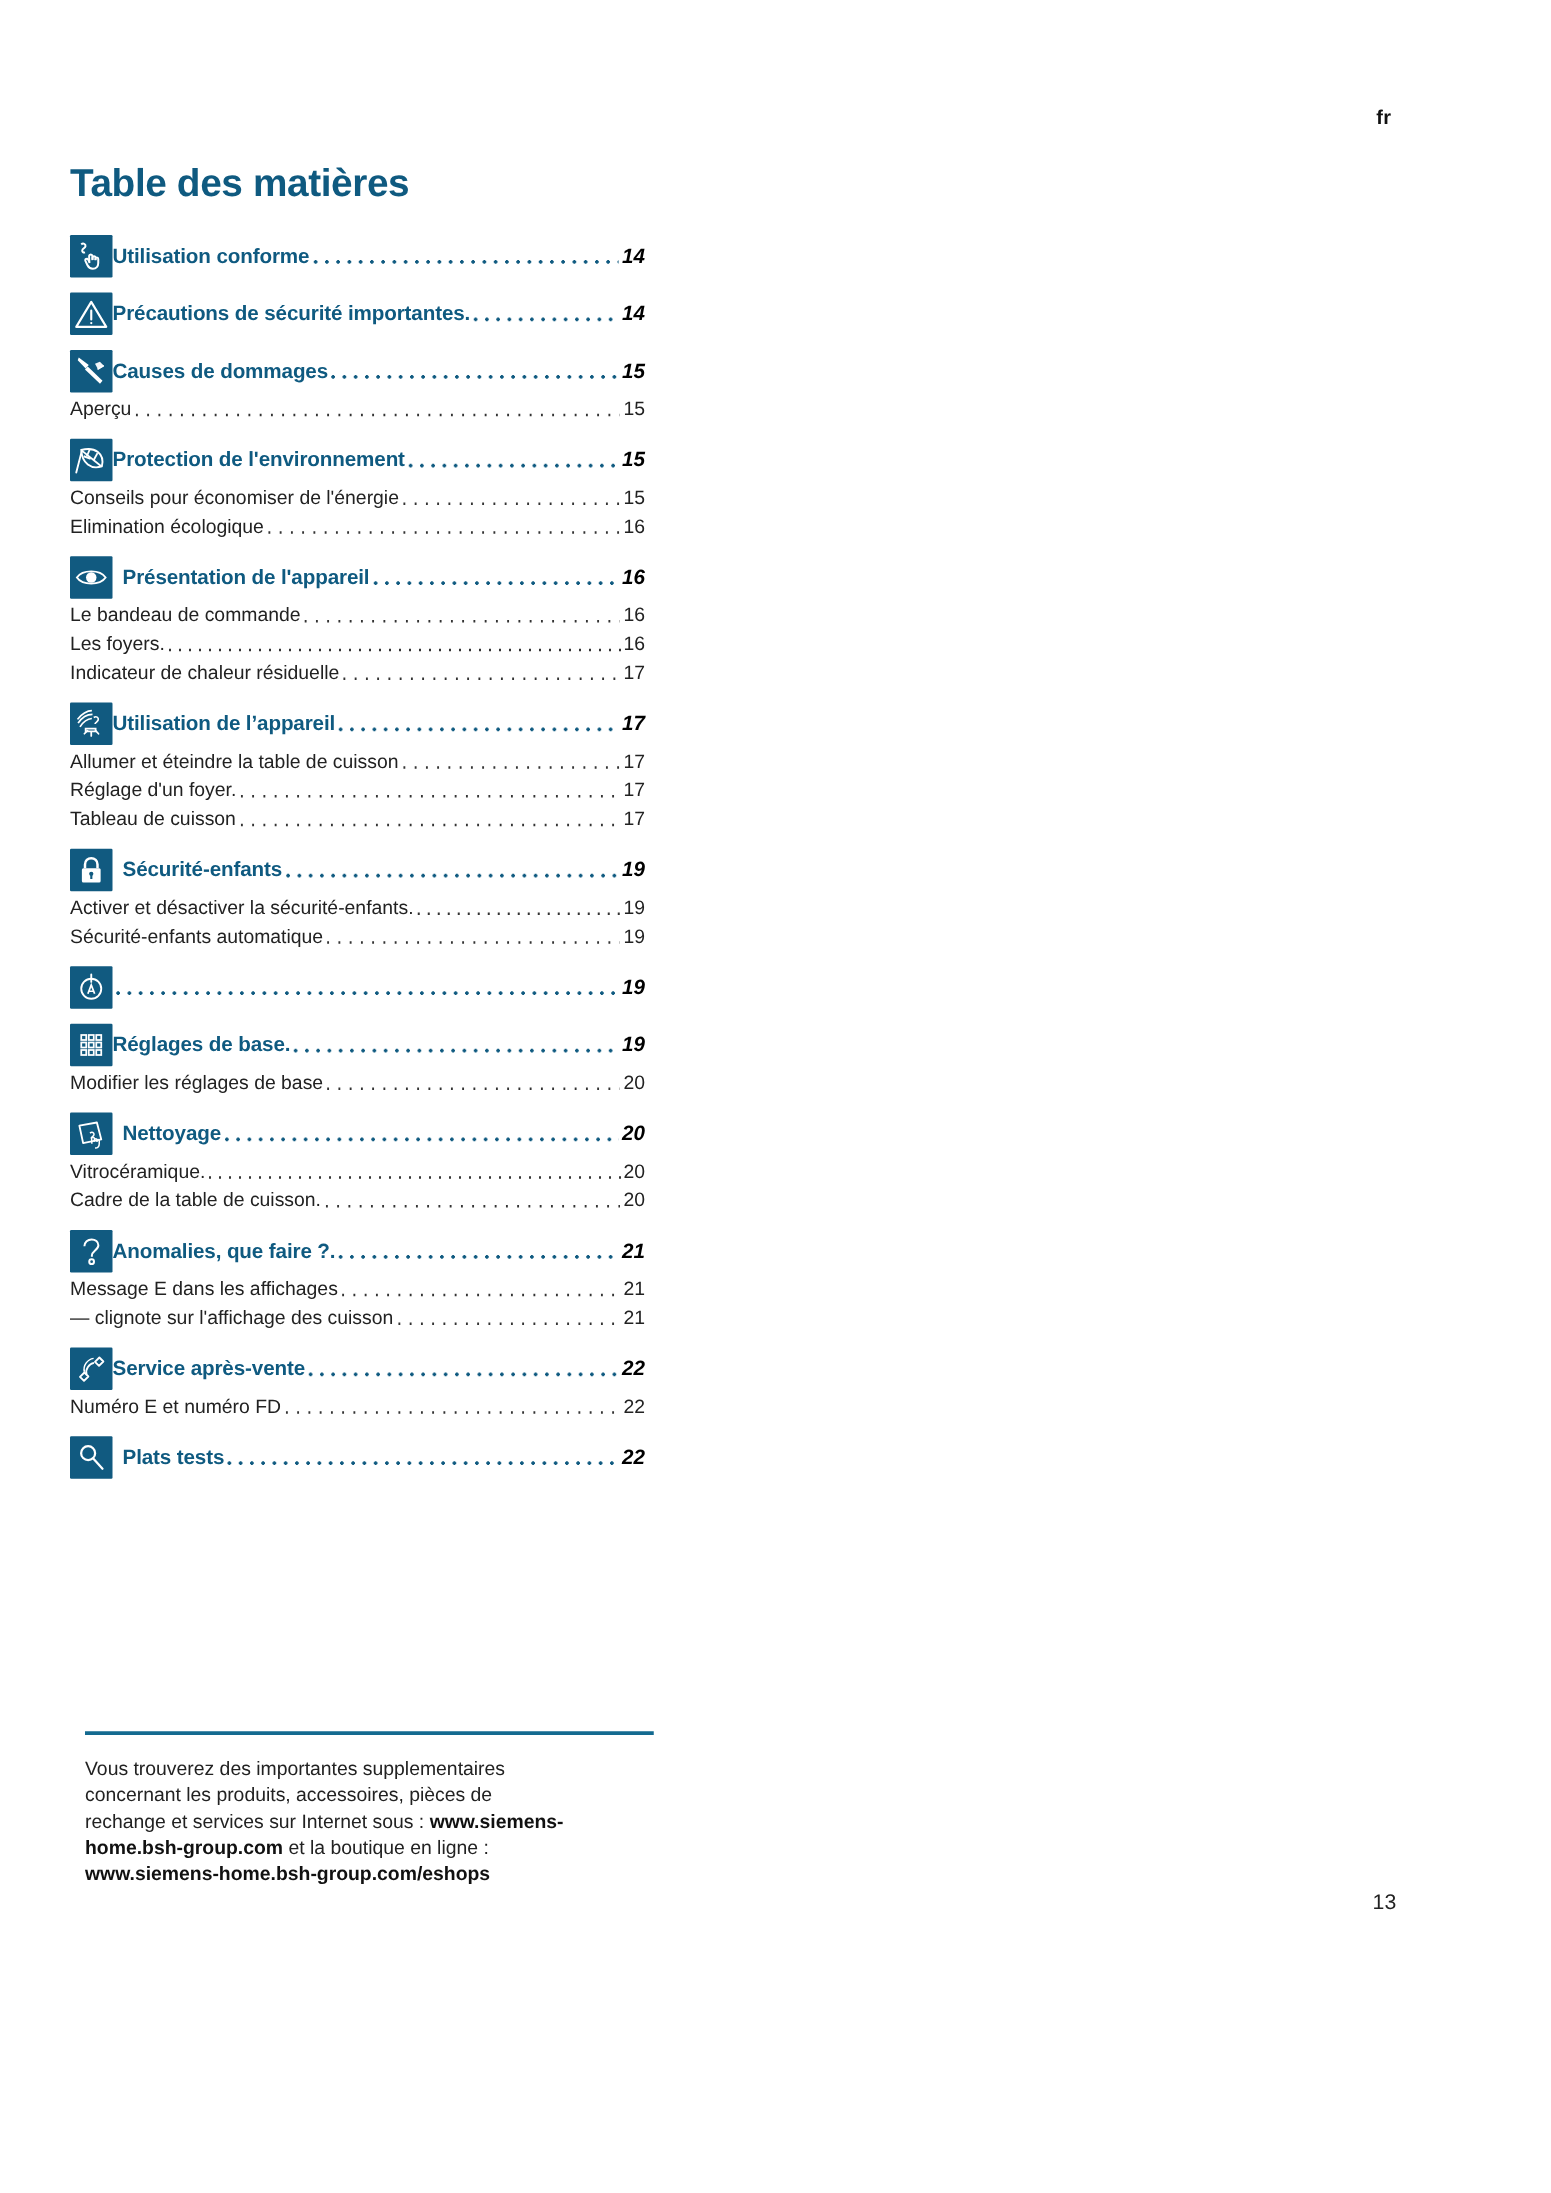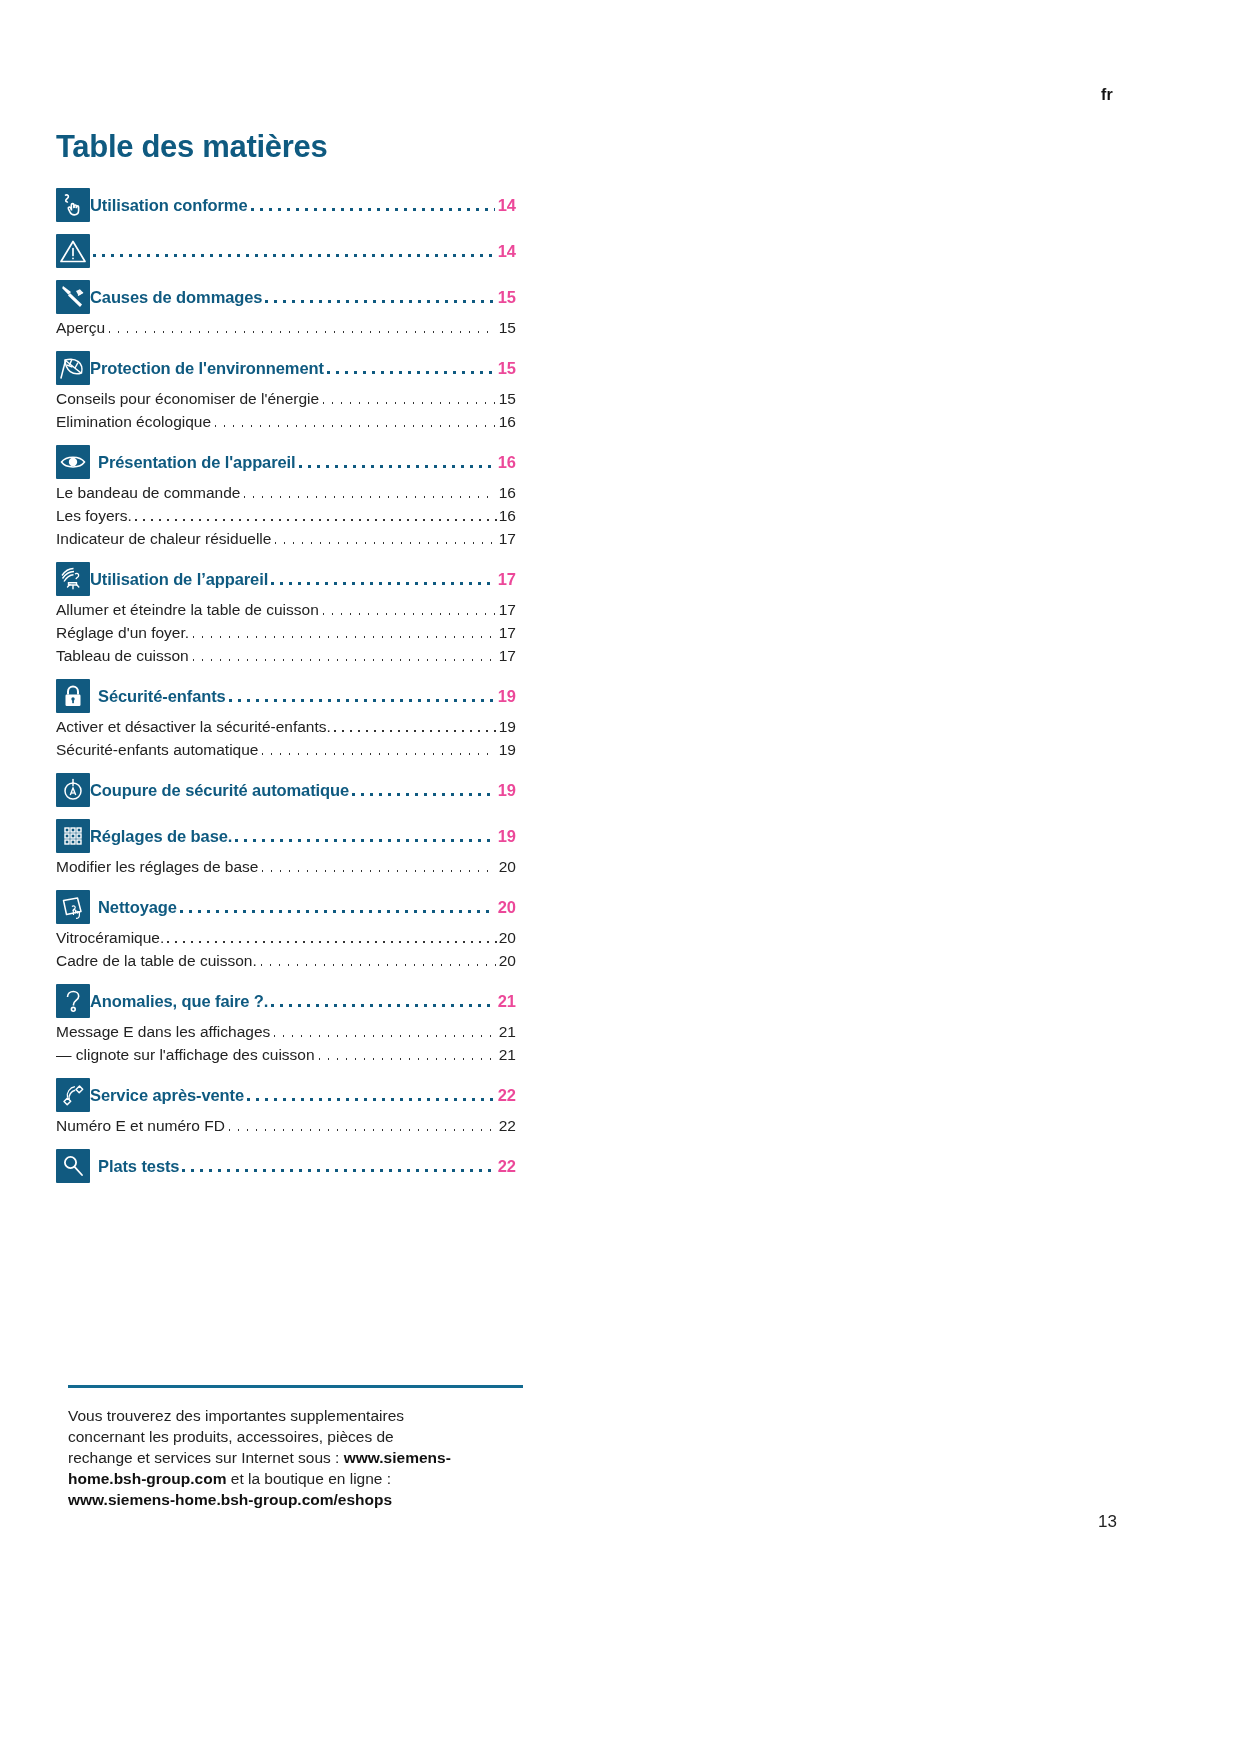--- a/index.html
+++ b/index.html
@@ -120,24 +120,25 @@
     height: 3px;
     background-image: radial-gradient(circle, #0f5a80 1.5px, transparent 1.6px);
     background-size: 9px 3px;
     background-repeat: repeat-x;
     background-position: left bottom;
   }
 
   .chap-page {
     font-size: 16.5px;
     font-weight: bold;
-    color: #ec4899;
+    color: #000000;
     line-height: 34px;
     padding-left: 3px;
     white-space: nowrap;
+    font-style: italic;
   }
 
   
   .sub-row {
     display: flex;
     align-items: flex-end;
     min-height: 23px;
   }
   .sub-text {
     font-size: 15.5px;
@@ -226,20 +227,21 @@
       <div class="chapter-row">
         <span class="chap-icon">
           <svg viewBox="0 0 34 34">
               <g fill="none" stroke="#fff" stroke-width="1.7" stroke-linejoin="round">
             <path d="M17 7.5 L29 27.5 L5 27.5 Z"></path>
             <path d="M17 14.5 L17 21.5" stroke-linecap="round"></path>
             <circle cx="17" cy="24.4" r="0.9" fill="#fff" stroke="none"></circle>
           </g>
             </svg>
         </span>
+        <span class="chap-text">Précautions de sécurité importantes.</span>
         <span class="chap-leader"></span>
         <span class="chap-page">14</span>
       </div>
     </div>
 
     <div class="toc-group">
       <div class="chapter-row">
         <span class="chap-icon">
           <svg viewBox="0 0 34 34">
               <g fill="#fff" stroke="none">
@@ -390,21 +392,20 @@
         <span class="chap-icon">
           <svg viewBox="0 0 34 34">
               <g fill="none" stroke="#fff" stroke-width="1.5">
             <circle cx="17" cy="18" r="8"></circle>
             <path d="M17 6.5 v6" stroke-linecap="round"></path>
             <path d="M14.3 22 l2.7 -7 2.7 7" stroke-width="1.4"></path>
             <path d="M15.2 20 h3.6" stroke-width="1.3"></path>
           </g>
             </svg>
         </span>
-        <span class="chap-text">Coupure de sécurité automatique</span>
         <span class="chap-leader"></span>
         <span class="chap-page">19</span>
       </div>
     </div>
 
     <div class="toc-group">
       <div class="chapter-row">
         <span class="chap-icon">
           <svg viewBox="0 0 34 34">
               <g fill="none" stroke="#fff" stroke-width="1.4">

